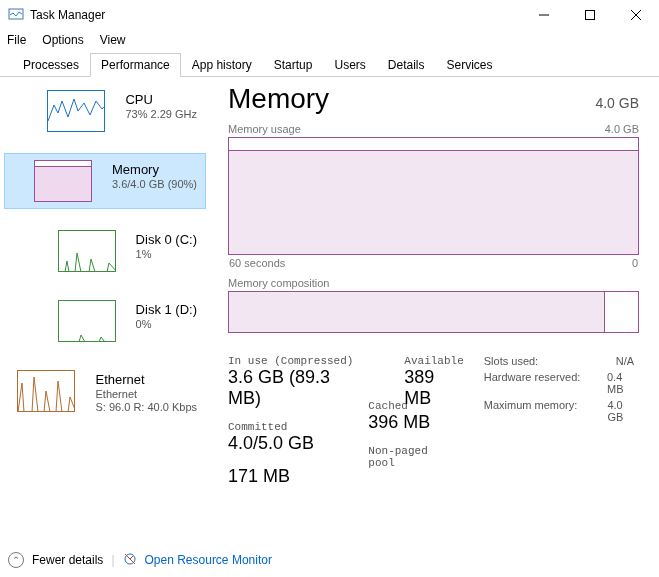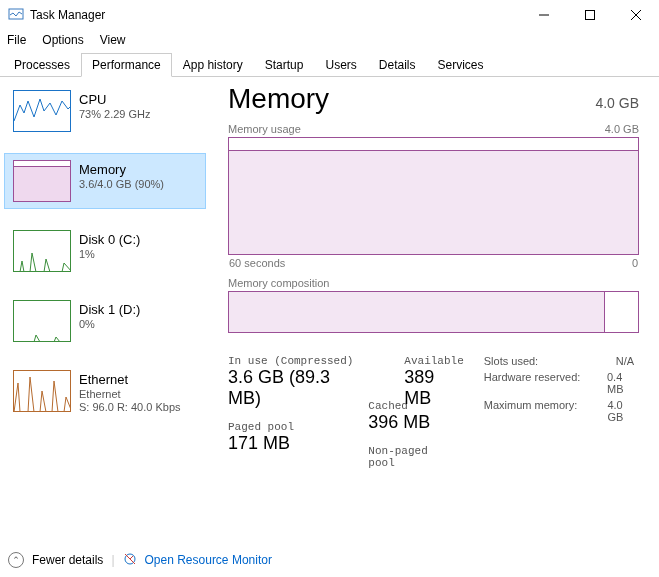--- a/index.html
+++ b/index.html
@@ -4,26 +4,26 @@
 <style>
 * { box-sizing: border-box; margin: 0; padding: 0; font-family: "Segoe UI", Tahoma, sans-serif; }
 body { width: 659px; height: 577px; background: #fff; font-size: 12px; color: #000; display: flex; flex-direction: column; }
 .titlebar { height: 30px; display: flex; align-items: center; padding-left: 8px; gap: 48px; }
 .titlebar .title { flex: 1; font-size: 12px; display: flex; align-items: center; gap: 6px; }
 .winbtns { display: flex; }
 .winbtn { width: 46px; height: 30px; display: flex; align-items: center; justify-content: center; }
 .winbtn svg { stroke: #000; fill: none; }
 .menubar { height: 20px; display: flex; align-items: center; gap: 2px; font-size: 12px; }
 .menubar span { padding: 2px 7px; }
-.tabs { display: flex; border-bottom: 1px solid #ccc; margin-top: 2px; padding-left: 3px; }
+.tabs { display: flex; border-bottom: 1px solid #ccc; margin-top: 2px; padding-left: 12px; }
 .tab { padding: 4px 10px; font-size: 12px; border: 1px solid transparent; position: relative; top: 1px; }
 .tab.active { border: 1px solid #ccc; border-bottom: 1px solid #fff; background: #fff; }
 .body { flex: 1; display: flex; overflow: hidden; }
 .sidebar { width: 210px; border-right: 0; padding-top: 4px; }
-.sitem { display: flex; align-items: flex-start; padding: 6px 8px; gap: 8px; border: 1px solid transparent; margin: 2px 4px 14px 4px; }
+.sitem { display: flex; align-items: flex-start; padding: 6px 8px; gap: 20px; border: 1px solid transparent; margin: 2px 4px 14px 4px; justify-content: flex-end; }
 .sitem.selected { background: #cce8ff; border: 1px solid #99d1ff; }
 .thumb { width: 58px; height: 42px; border: 1px solid; position: relative; overflow: hidden; background: #fff; }
 .tlabels { display: flex; flex-direction: column; gap: 1px; padding-top: 2px; }
 .tlabels .h { font-size: 13px; }
 .tlabels .s { font-size: 11px; color: #555; }
 .main { flex: 1; padding: 6px 20px 0 18px; display: flex; flex-direction: column; }
 .mhead { display: flex; justify-content: space-between; align-items: baseline; margin-bottom: 8px; }
 .mhead .big { font-size: 28px; font-weight: 400; }
 .mhead .cap { font-size: 14px; color: #555; }
 .glabel { display: flex; justify-content: space-between; font-size: 11px; color: #777; margin-bottom: 2px; }
@@ -181,21 +181,24 @@
         <div class="fill"></div>
       </div>
 
     <div class="stats">
       <div class="statcol">
         <div class="stat">
           <div class="lab">In use (Compressed)</div>
           <div class="val">3.6 GB (89.3 MB)</div>
         </div>
         <div class="stat">
-          <div class="lab">Paged pool</div>
+          <div class="lab">Committed</div>
+          <div class="val">4.0/5.0 GB</div>
+        </div>
+        <div class="stat">
           <div class="val">171 MB</div>
         </div>
       </div>
       <div class="statcol" style="margin-left:-10px">
         <div class="stat" style="visibility:hidden">
             <div class="lab">.</div>
             <div class="val">.</div>
           </div>
         <div class="stat">
           <div class="lab">Cached</div>

